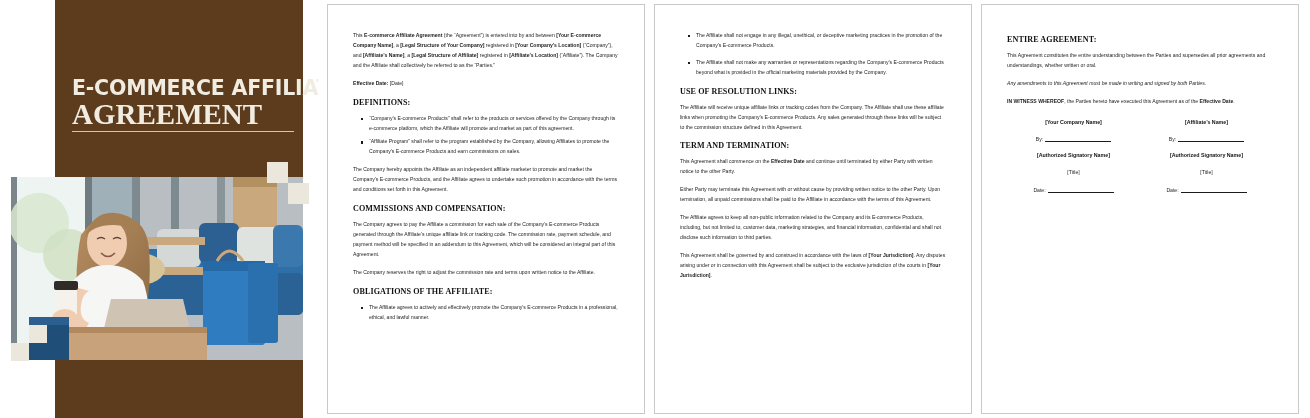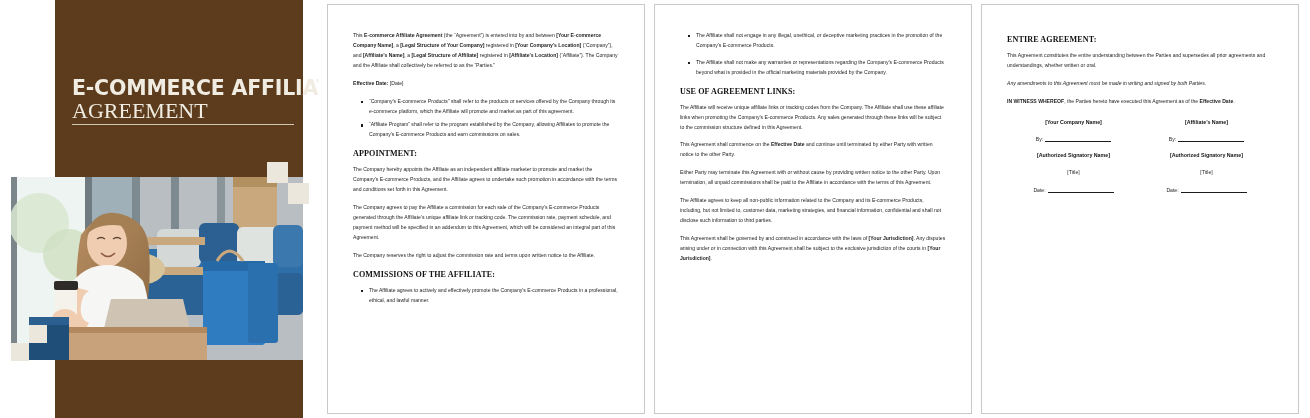--- a/index.html
+++ b/index.html
@@ -58,22 +58,22 @@
     font-family: "DejaVu Sans", sans-serif;
     font-weight: 700;
     font-size: 20.5px;
     letter-spacing: -0.2px;
     color: #f0ece2;
     line-height: 1.05;
     white-space: nowrap;
   }
   .cover-title-2 {
     font-family: "Liberation Serif", serif;
-    font-weight: 400;
-    font-size: 22px;
+    font-weight: 700;
+    font-size: 29px;
     color: #f0ece2;
     line-height: 1.05;
     margin-top: -1px;
     white-space: nowrap;
   }
   .cover-rule {
     margin-top: 2px;
     width: 222px;
     height: 1px;
     background: #cfc6b4;
@@ -305,50 +305,52 @@
     <div class="deco deco-d"></div>
   </div>
 
   <div class="page page-text">
     <div class="page-inner">
 
       <p class="body"><span>This </span><b>E-commerce Affiliate Agreement</b><span> (the “Agreement”) is entered into by and between </span><b>[Your E-commerce Company Name]</b><span>, a </span><b>[Legal Structure of Your Company]</b><span> registered in </span><b>[Your Company’s Location]</b><span> (“Company”), and </span><b>[Affiliate’s Name]</b><span>, a </span><b>[Legal Structure of Affiliate]</b><span> registered in </span><b>[Affiliate’s Location]</b><span> (“Affiliate”). The Company and the Affiliate shall collectively be referred to as the “Parties.”</span></p>
 
       <p class="body"><b>Effective Date:</b><span> [Date]</span></p>
 
+      <h2 class="heading">DEFINITIONS:</h2>
       <ul class="bullets">
         <li>“Company’s E-commerce Products” shall refer to the products or services offered by the Company through its e-commerce platform, which the Affiliate will promote and market as part of this agreement.</li>
         <li>“Affiliate Program” shall refer to the program established by the Company, allowing Affiliates to promote the Company’s E-commerce Products and earn commissions on sales.</li>
       </ul>
 
-      <h2 class="heading">APPOINTMENT:</h2>
       <p class="body">The Company hereby appoints the Affiliate as an independent affiliate marketer to promote and market the Company’s E-commerce Products, and the Affiliate agrees to undertake such promotion in accordance with the terms and conditions set forth in this Agreement.</p>
 
+      <h2 class="heading">COMMISSIONS AND COMPENSATION:</h2>
       <p class="body">The Company agrees to pay the Affiliate a commission for each sale of the Company’s E-commerce Products generated through the Affiliate’s unique affiliate link or tracking code. The commission rate, payment schedule, and payment method will be specified in an addendum to this Agreement, which will be considered an integral part of this Agreement.</p>
       <p class="body">The Company reserves the right to adjust the commission rate and terms upon written notice to the Affiliate.</p>
 
-      <h2 class="heading">COMMISSIONS OF THE AFFILIATE:</h2>
+      <h2 class="heading">OBLIGATIONS OF THE AFFILIATE:</h2>
       <ul class="bullets">
         <li>The Affiliate agrees to actively and effectively promote the Company’s E-commerce Products in a professional, ethical, and lawful manner.</li>
       </ul>
 
     </div>
   </div>
 
   <div class="page page-text">
     <div class="page-inner">
 
       <ul class="bullets spaced">
         <li>The Affiliate shall not engage in any illegal, unethical, or deceptive marketing practices in the promotion of the Company’s E-commerce Products.</li>
         <li>The Affiliate shall not make any warranties or representations regarding the Company’s E-commerce Products beyond what is provided in the official marketing materials provided by the Company.</li>
       </ul>
 
-      <h2 class="heading">USE OF AGREEMENT LINKS:</h2>
+      <h2 class="heading">USE OF RESOLUTION LINKS:</h2>
       <p class="body">The Affiliate will receive unique affiliate links or tracking codes from the Company. The Affiliate shall use these affiliate links when promoting the Company’s E-commerce Products. Any sales generated through these links will be subject to the commission structure defined in this Agreement.</p>
 
+      <h2 class="heading">TERM AND TERMINATION:</h2>
       <p class="body"><span>This Agreement shall commence on the </span><b>Effective Date</b><span> and continue until terminated by either Party with written notice to the other Party.</span></p>
       <p class="body">Either Party may terminate this Agreement with or without cause by providing written notice to the other Party. Upon termination, all unpaid commissions shall be paid to the Affiliate in accordance with the terms of this Agreement.</p>
 
       <p class="body">The Affiliate agrees to keep all non-public information related to the Company and its E-commerce Products, including, but not limited to, customer data, marketing strategies, and financial information, confidential and shall not disclose such information to third parties.</p>
 
       <p class="body"><span>This Agreement shall be governed by and construed in accordance with the laws of </span><b>[Your Jurisdiction]</b><span>. Any disputes arising under or in connection with this Agreement shall be subject to the exclusive jurisdiction of the courts in </span><b>[Your Jurisdiction]</b><span>.</span></p>
 
     </div>
   </div>
 

